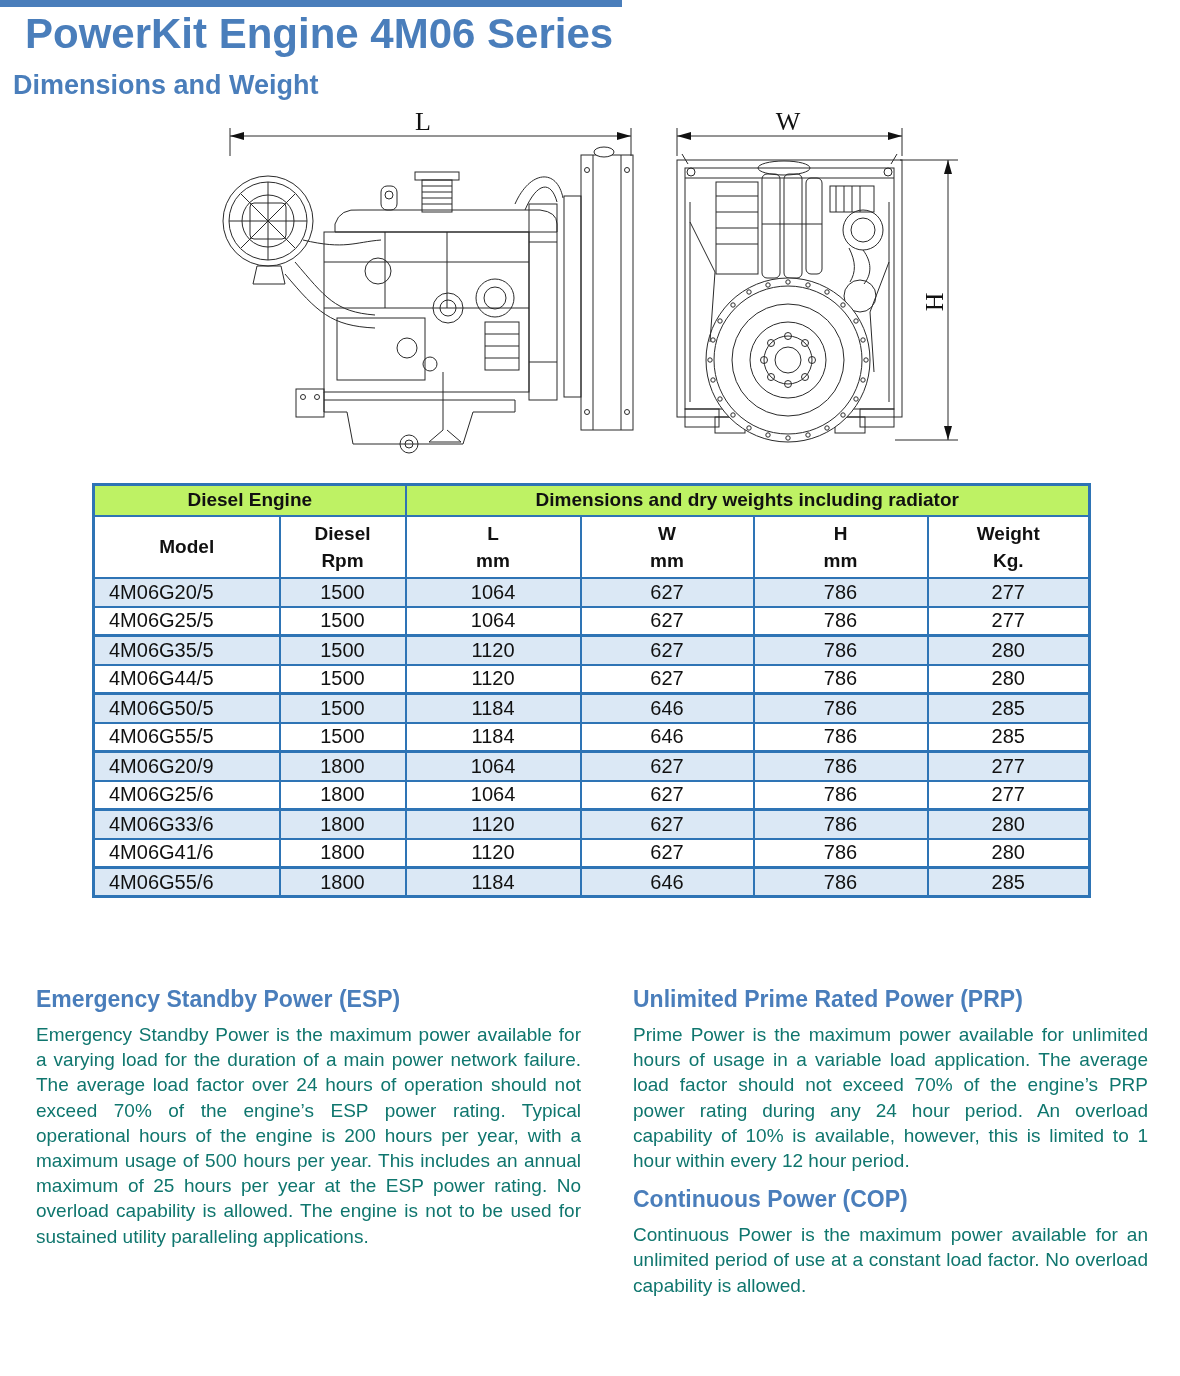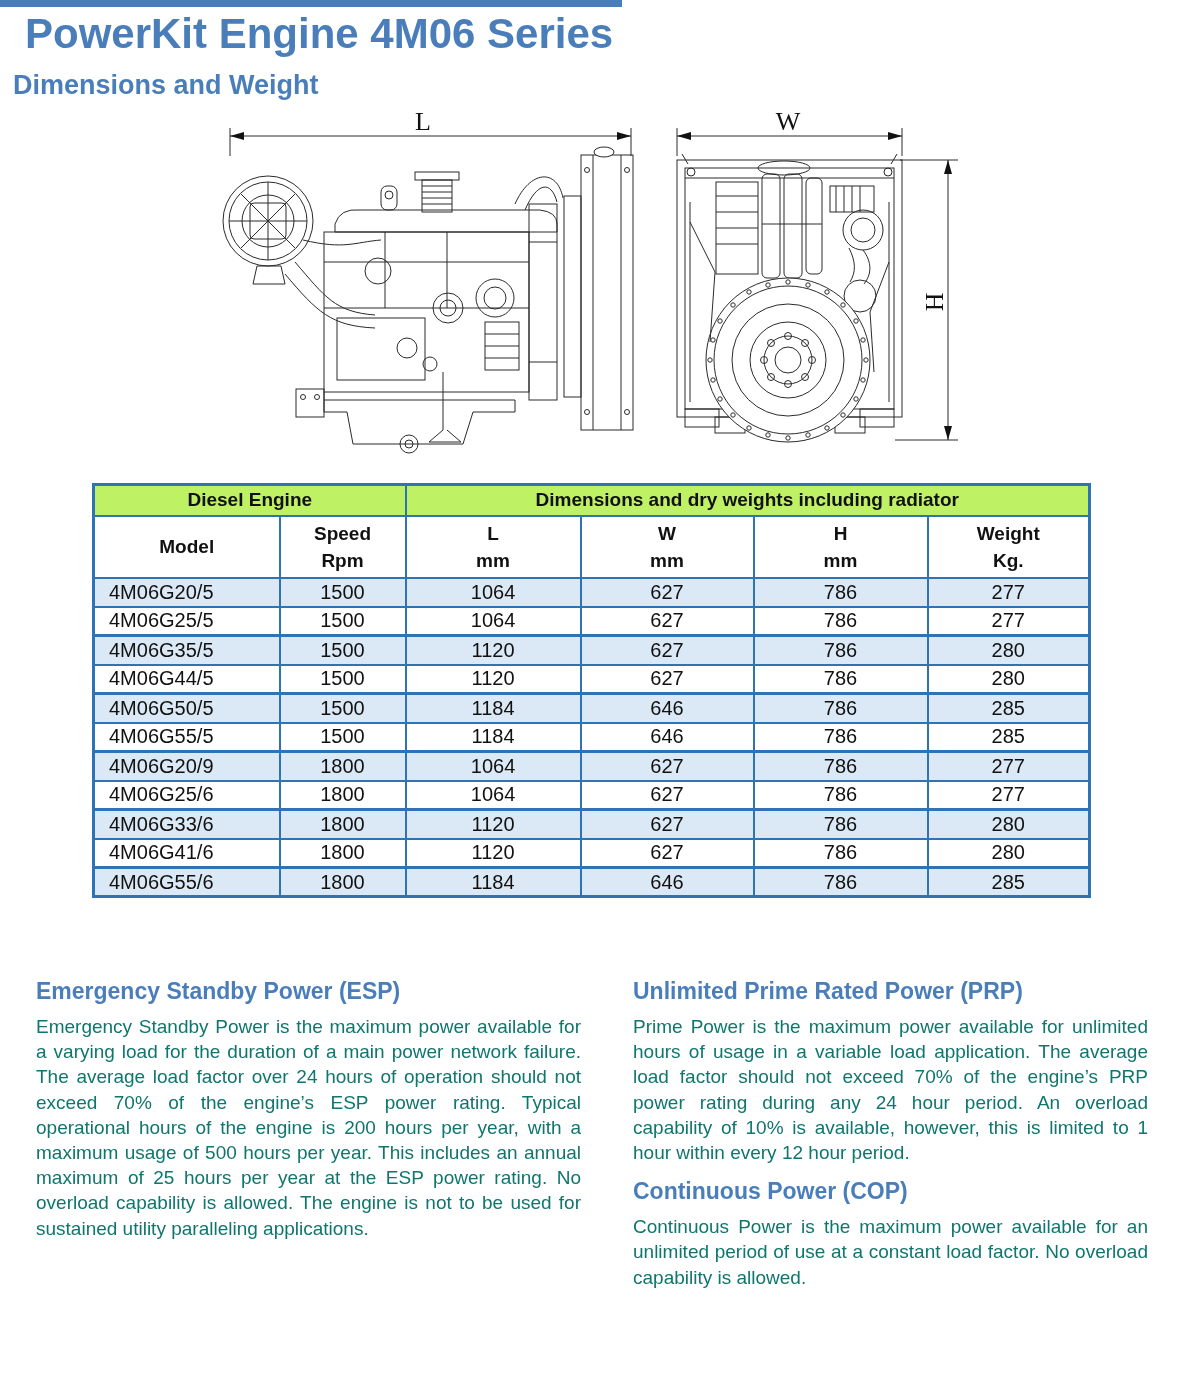--- a/index.html
+++ b/index.html
@@ -31,21 +31,21 @@
   th.col-hdr .line{line-height:27px;}
   td{height:29px; font-size:20px; font-weight:normal; text-align:center; padding:0;}
   tbody tr:nth-child(odd){background:var(--row-shade);}
   tbody tr:nth-child(even) td{border-bottom-width:3px;}
   td:first-child{text-align:left; padding-left:14px;}
   col.c-model{width:186px;} col.c-speed{width:126px;} col.c-l{width:175px;}
   col.c-w{width:173px;} col.c-h{width:174px;} col.c-wt{width:162px;}
 
   .ratings{position:absolute; left:36px; top:962px; width:1112px;}
   .ratings-heading{font-size:28px; font-weight:bold; color:var(--accent); margin-left:2px;}
-  .ratings-cols{display:flex; gap:52px; margin-top:16px;}
+  .ratings-cols{display:flex; gap:52px; margin-top:24px;}
   .rcol-left{width:545px;}
   .rcol-right{width:515px;}
   .sub-heading{font-size:23px; font-weight:bold; color:var(--accent); margin-bottom:9px;}
   .body-text{font-size:19px; line-height:25.2px; color:#0f766e; text-align:justify;}
   .cop-block{margin-top:13px;}
 </style>
 </head>
 <body>
 
 <div class="page">
@@ -265,21 +265,21 @@
       <thead>
         <tr>
           <th class="group-hdr" colspan="2">Diesel Engine</th>
           <th class="group-hdr" colspan="4">Dimensions and dry weights including radiator</th>
         </tr>
         <tr>
           <th class="col-hdr">
             <div class="line">Model</div>
           </th>
           <th class="col-hdr">
-            <div class="line">Speed</div>
+            <div class="line">Diesel</div>
             <div class="line">Rpm</div>
           </th>
           <th class="col-hdr">
             <div class="line">L</div>
             <div class="line">mm</div>
           </th>
           <th class="col-hdr">
             <div class="line">W</div>
             <div class="line">mm</div>
           </th>

